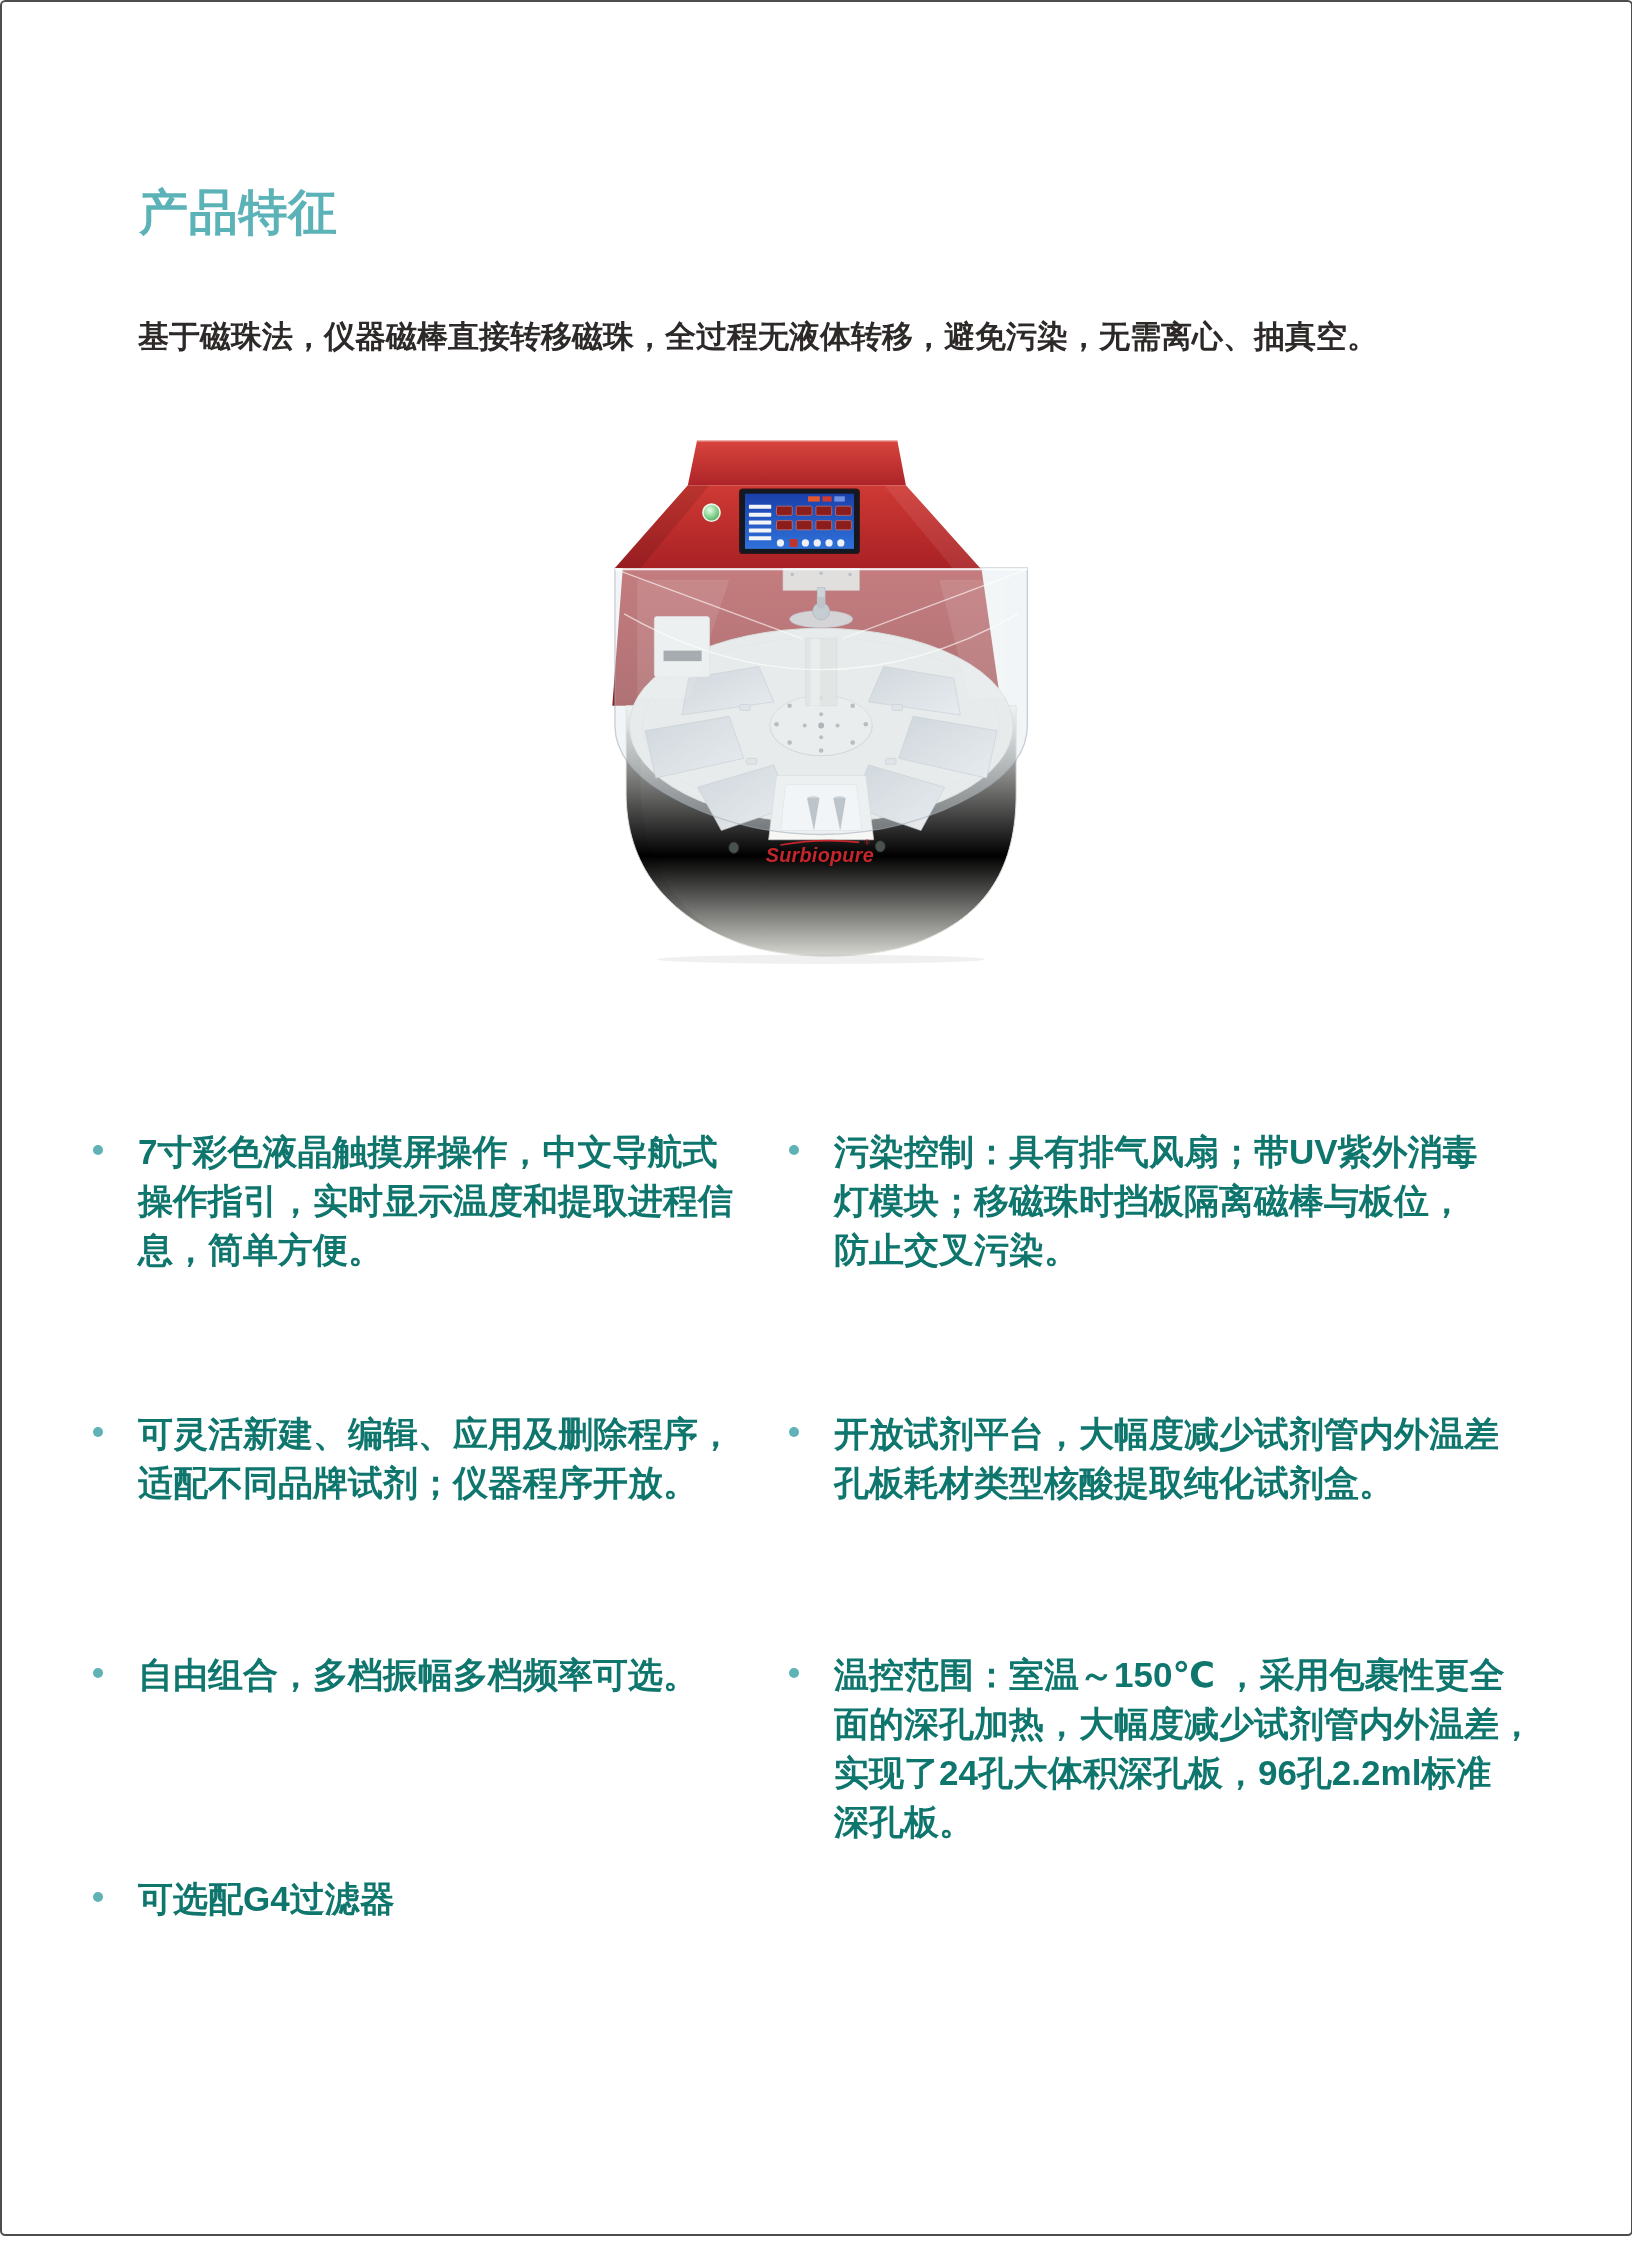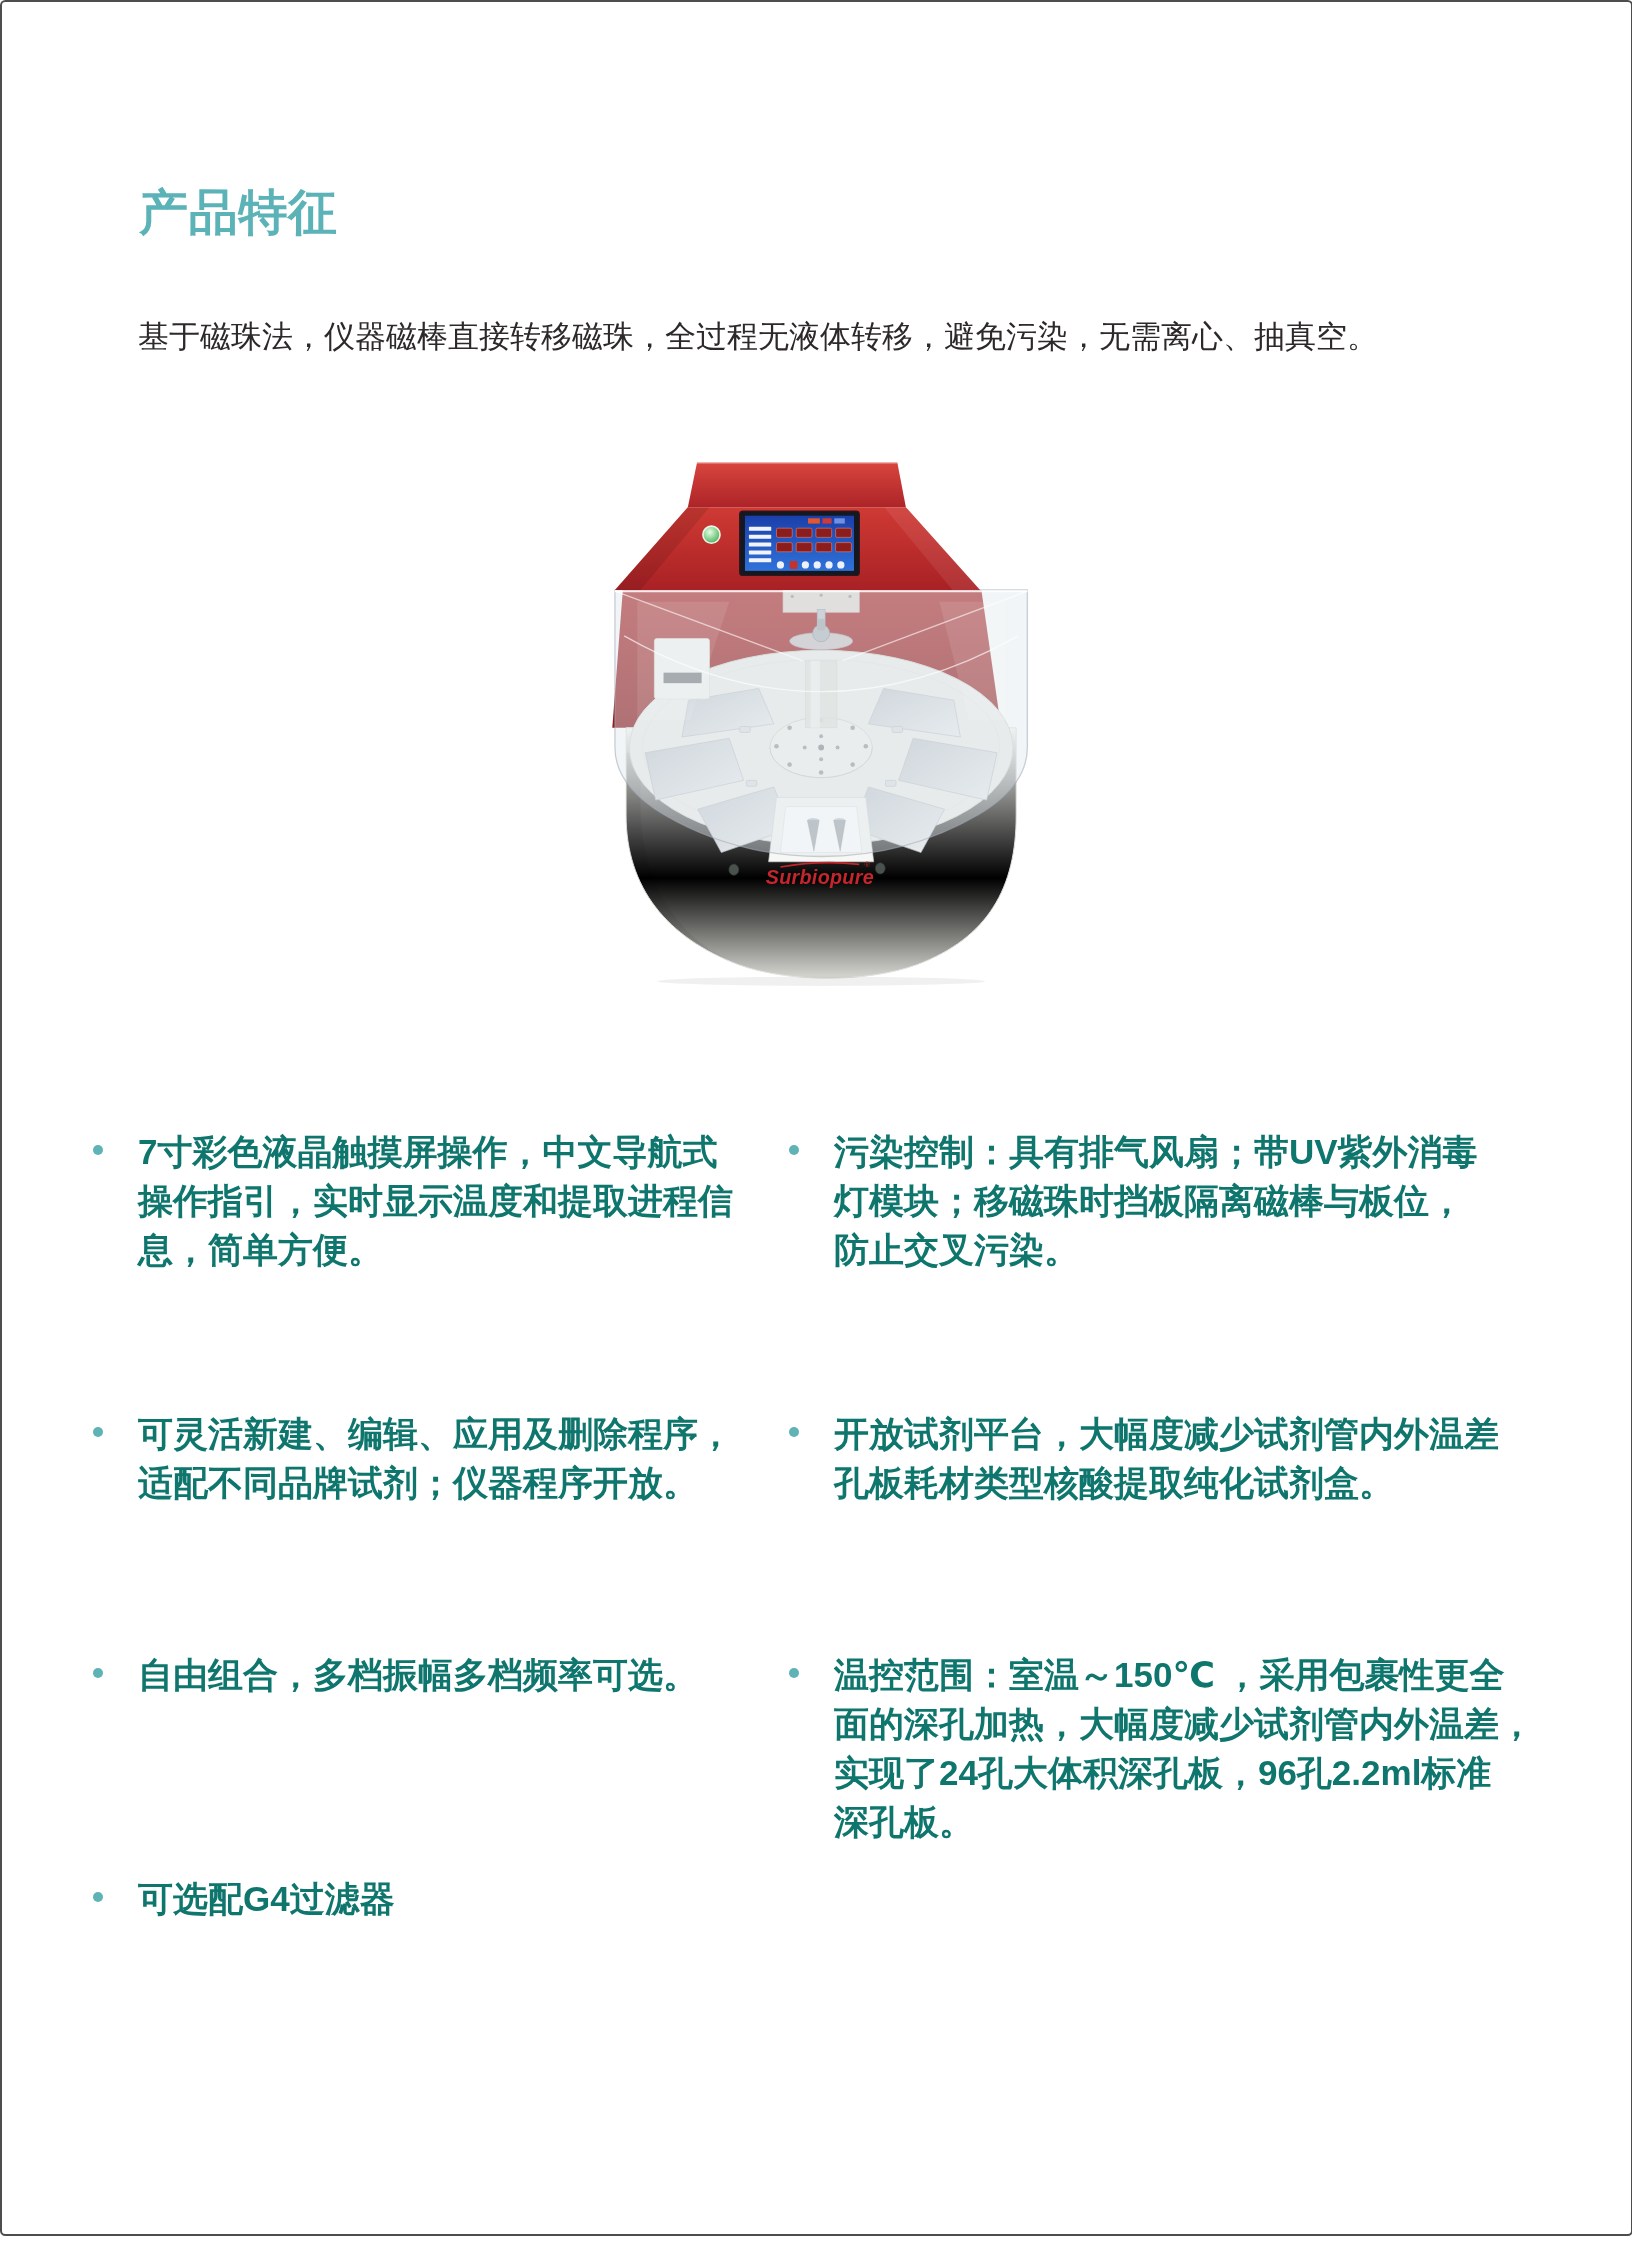--- a/index.html
+++ b/index.html
@@ -1,30 +1,30 @@
 <!DOCTYPE html>
 <html style="font-size:10.5px"><head>
 <meta charset="utf-8">
 <style>
   html,body{margin:0;padding:0;background:#ffffff;}
   .page{position:relative;width:1633px;height:2236px;background:#ffffff;overflow:hidden;
         font-family:"Liberation Sans","DejaVu Sans",sans-serif;}
   .frame{position:absolute;inset:0;border:2px solid #4d4d4d;border-radius:5.3px;box-sizing:border-box;pointer-events:none;}
   .title{position:absolute;left:139px;top:188px;margin:0;font-size:49px;font-weight:700;
          color:#5bb3b8;letter-spacing:0.7px;line-height:1;}
-  .intro{position:absolute;left:138px;top:317px;margin:0;font-size:31px;font-weight:400;
+  .intro{position:absolute;left:138px;top:317px;margin:0;font-size:31px;font-weight:700;
          color:#2d2928;line-height:39px;white-space:nowrap;}
   .feitem{position:absolute;}
   .feitem .dot{position:absolute;left:0;top:18px;width:10px;height:10px;border-radius:50%;
          background:#5fb2b6;}
   .feitem .lines{margin-left:45px;font-size:35px;font-weight:700;color:#0f766e;line-height:49px;
          white-space:nowrap;}
   .col-left{left:93px;}
   .col-right{left:789px;}
-  .device{position:absolute;left:611px;top:444px;width:440px;height:542px;}
+  .device{position:absolute;left:611px;top:422px;width:440px;height:542px;}
   .device svg{display:block;width:100%;height:100%;}
 </style>
 </head>
 <body>
 
 <div class="page">
   <div class="frame"></div>
 
   <h1 class="title">产品特征</h1>
   <p class="intro">基于磁珠法，仪器磁棒直接转移磁珠，全过程无液体转移，避免污染，无需离心、抽真空。</p>

